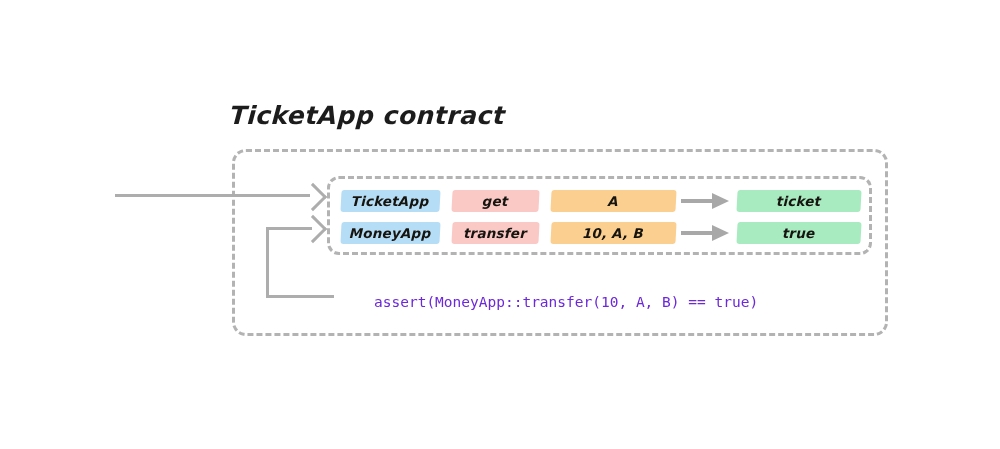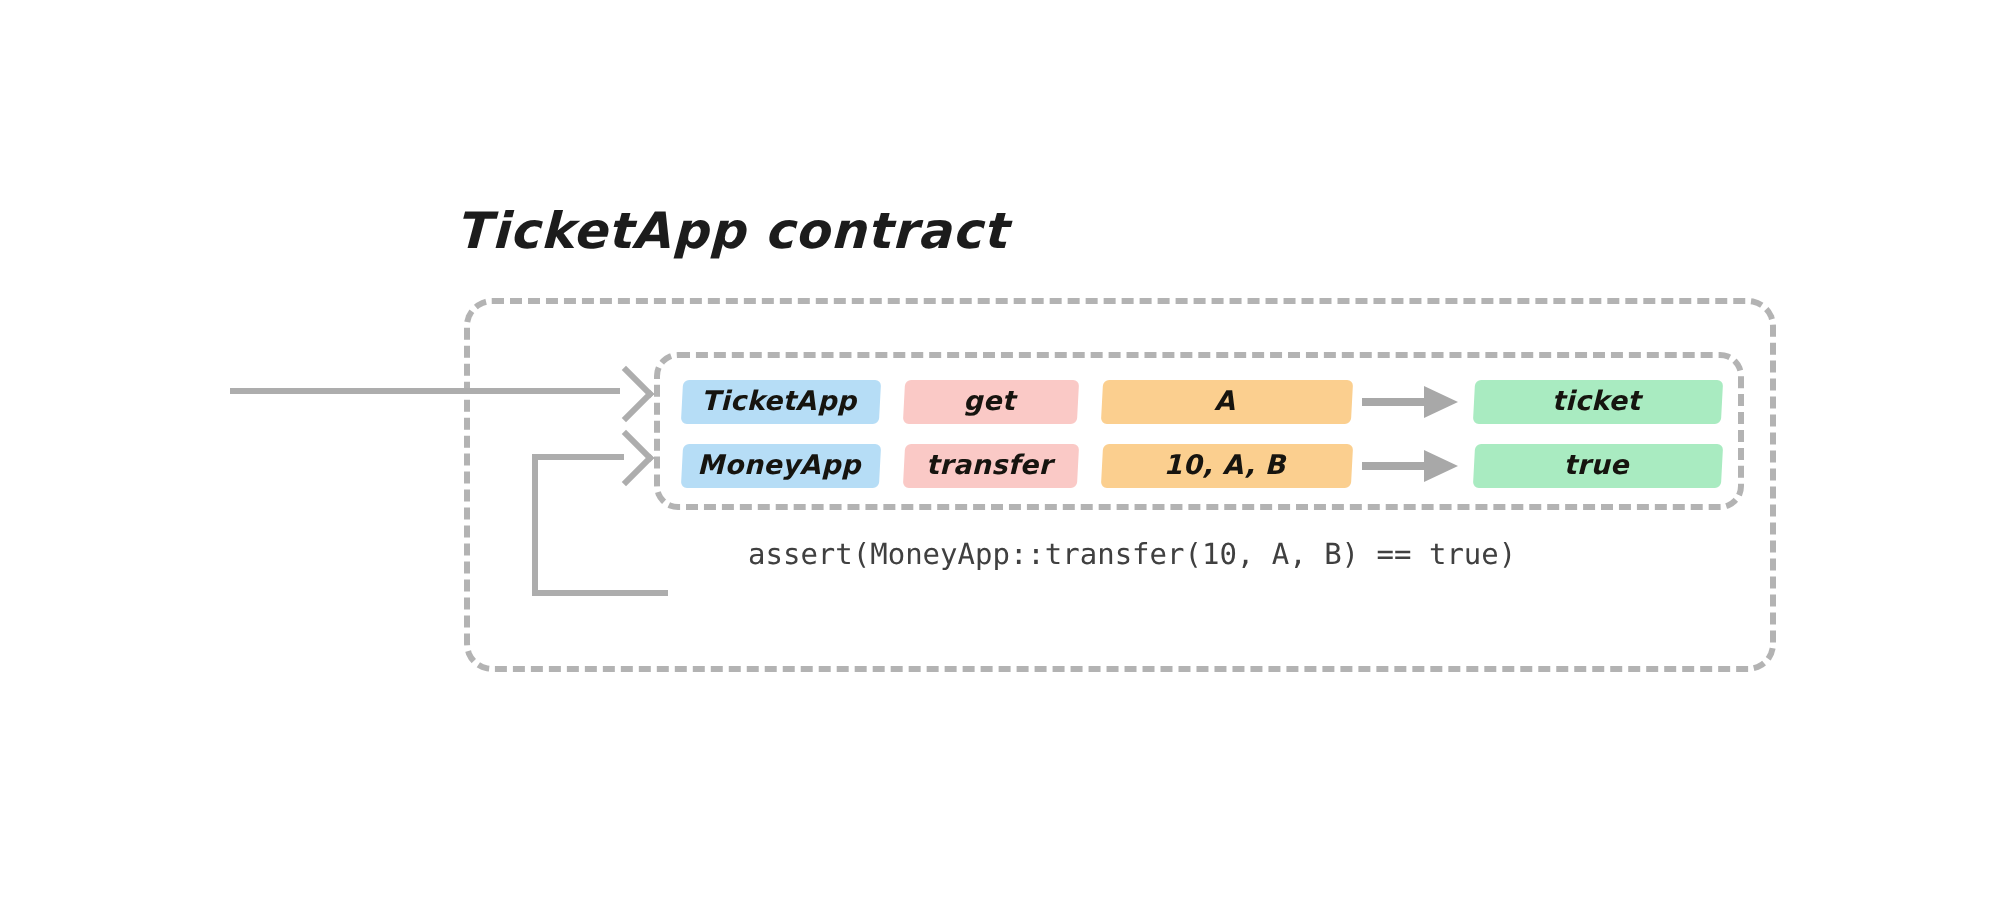--- a/index.html
+++ b/index.html
@@ -97,24 +97,24 @@
   .elbow-v{
     position:absolute;left:266px;top:227px;width:3px;height:71px;background:#adadad;
   }
   .elbow-h-top{
     position:absolute;left:266px;top:227px;width:46px;height:3px;background:#adadad;
   }
 
   
   .code{
     position:absolute;
-    left:374px;top:270px;
+    left:374px;top:294px;
     font-family:"DejaVu Sans Mono",monospace;
     font-size:14.5px;
-    color:#404040;
+    color:#6d28d9;
     white-space:pre;
     letter-spacing:0px;
     text-align:right;
   }
 </style>
 </head>
 <body>
 
 <div id="stage">
 

